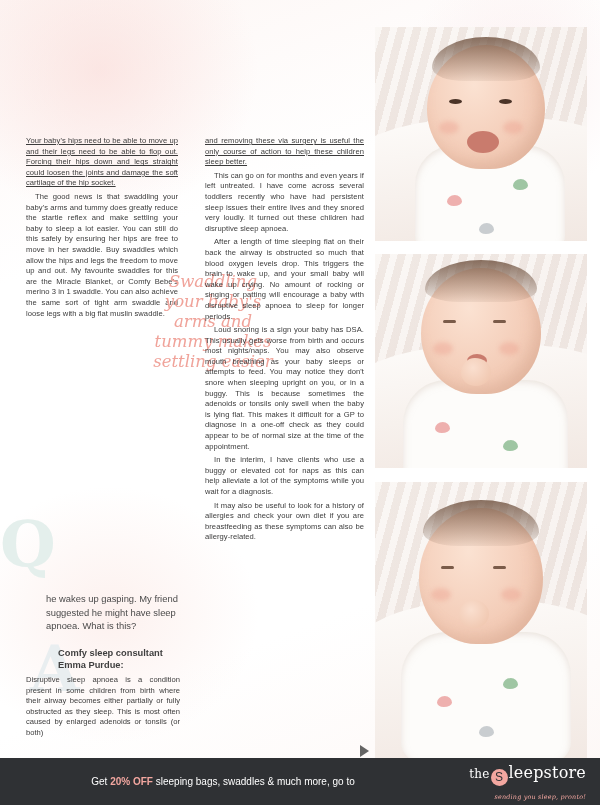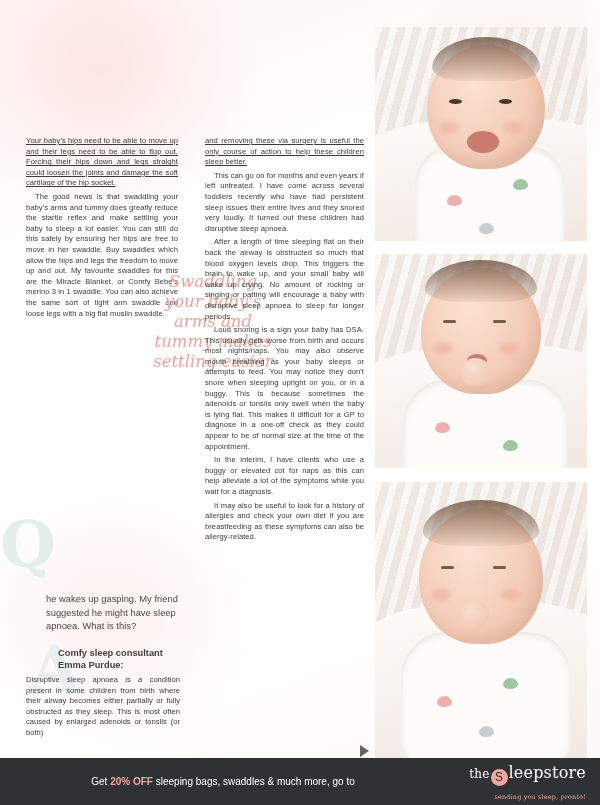--- a/index.html
+++ b/index.html
@@ -256,20 +256,21 @@
     color: #2f3134;
     font-size: 12px;
     line-height: 17px;
     text-align: center;
     vertical-align: -3px;
     margin: 0 1px;
     font-family: "Liberation Sans", sans-serif;
   }
   .logo-tag {
     font-family: "DejaVu Serif", serif;
+    font-style: italic;
     font-size: 6.4px;
     color: #f3a7a0;
     margin-top: 7px;
     letter-spacing: .2px;
   }
 </style>
 </head>
 <body>
 
 <div class="page">

